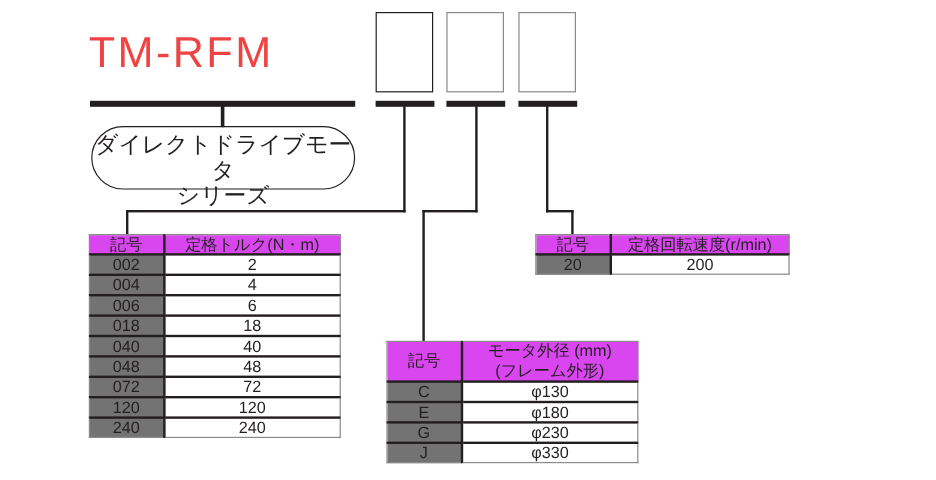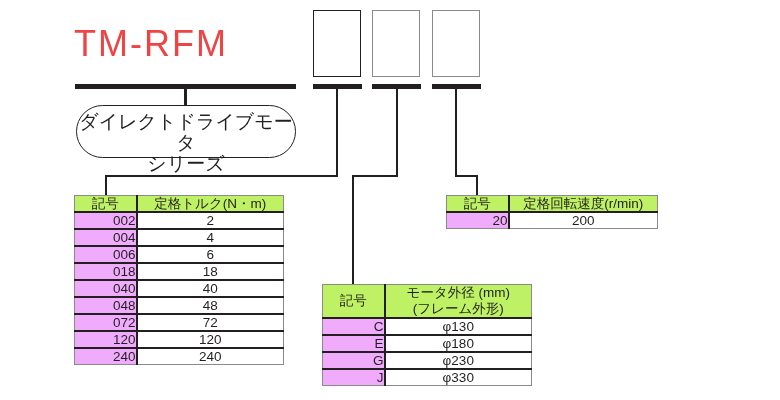--- a/index.html
+++ b/index.html
@@ -10,23 +10,23 @@
   .slot { width:48px; height:67px; border:1.2px solid #8a8a8a; background:#fff; box-sizing:border-box; }
   .slot.first { border-color:#231f20; }
   .bar { background:#231f20; height:5px; }
   .vl { background:#231f20; width:2px; }
   .hl { background:#231f20; height:2px; }
   .pill { left:76px; top:105px; width:220px; height:53px; border:1.5px solid #231f20; border-radius:27px; box-sizing:border-box;
           text-align:center; font-size:19px; line-height:21px; padding-top:5px; }
   table { position:absolute; border-collapse:collapse; font-family:"Liberation Sans", sans-serif; font-size:13.5px; }
   td, th { padding:0; text-align:center; height:15px; line-height:15px; border-bottom:2px solid #231f20; font-weight:normal; }
   th { background:#dbe7f2; }
-  td.code { background:#f0abfc;text-align:right; }
+  td.code { background:#737373; }
   td.val, th.val { background:#fff; }
-  th.hcode, th.hval { background:#bef264; }
+  th.hcode, th.hval { background:#d946ef; }
   .col1 { border-right:2px solid #231f20; }
   table { border:1px solid #8a8a8a; }
   tr:last-child td { border-bottom:none; }
   .t2 th { height:32px; line-height:16px; }
 </style>
 </head>
 <body>
 
 <div class="abs title">TM-RFM</div>
 

